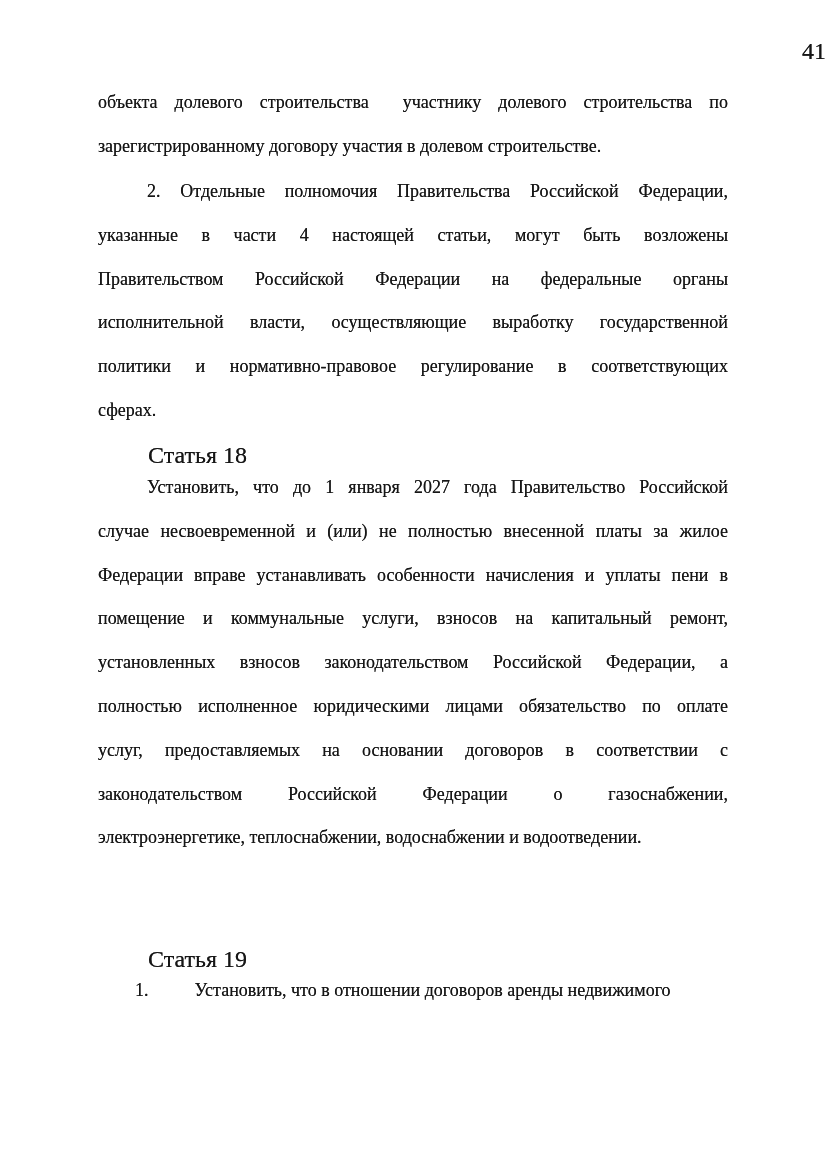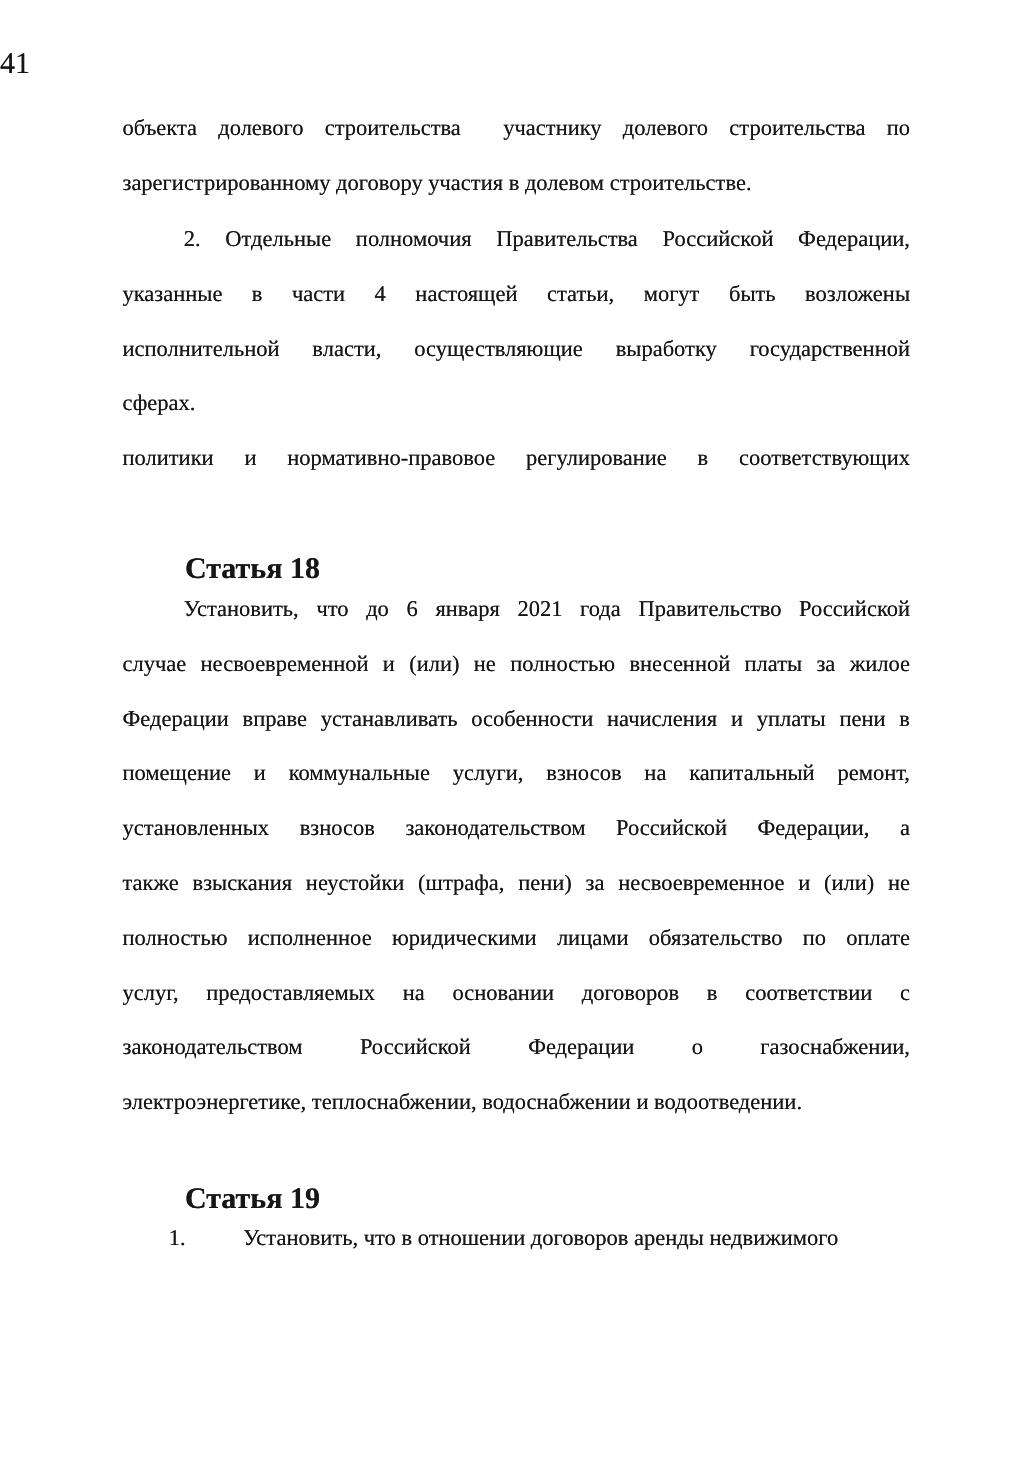--- a/index.html
+++ b/index.html
@@ -15,21 +15,21 @@
     overflow: hidden;
     font-family: "Liberation Serif", "DejaVu Serif", serif;
     color: #161616;
     text-shadow: 0 0 0.5px rgba(22,22,22,0.8); 
   }
   .page-number {
     position: absolute;
     top: 39px;
     left: 0;
     width: 826px;
-    text-align: left;
+    text-align: right;
     font-size: 24px;
     line-height: 24px;
   }
   .block {
     position: absolute;
     left: 98px;
     width: 630px;
   }
   .para {
     font-size: 18px;
@@ -43,21 +43,21 @@
   }
   .line.endline {
     text-align-last: left;
   }
   .line.first {
     text-indent: 49px;
   }
   .heading {
     font-size: 24px;
     line-height: 43.8px;
-    font-weight: bold;
+    font-weight: normal;
     text-indent: 50px;
   }
   .num-text {
     margin-left: 46px;
   }
   .numbered .line {
     text-indent: 37px;
   }
 </style>
 </head>
@@ -68,34 +68,34 @@
   <div class="page-number">41</div>
 
   <div class="block para" style="top: 81px;">
     <div class="line">объекта долевого строительства&nbsp; участнику долевого строительства по</div>
     <div class="line endline">зарегистрированному договору участия в долевом строительстве.</div>
   </div>
 
   <div class="block para" style="top: 170px;">
     <div class="line first">2. Отдельные полномочия Правительства Российской Федерации,</div>
     <div class="line">указанные в части 4 настоящей статьи, могут быть возложены</div>
+    <div class="line">Правительством Российской Федерации на федеральные органы</div>
     <div class="line">исполнительной власти, осуществляющие выработку государственной</div>
+    <div class="line">политики и нормативно-правовое регулирование в соответствующих</div>
     <div class="line endline">сферах.</div>
-    <div class="line">политики и нормативно-правовое регулирование в соответствующих</div>
   </div>
 
   <div class="block heading" style="top: 434px;">Статья 18</div>
 
   <div class="block para" style="top: 466px;">
-    <div class="line first">Установить, что до 6 января 2021 года Правительство Российской</div>
+    <div class="line first">Установить, что до 1 января 2027 года Правительство Российской</div>
     <div class="line">случае несвоевременной и (или) не полностью внесенной платы за жилое</div>
     <div class="line">Федерации вправе устанавливать особенности начисления и уплаты пени в</div>
     <div class="line">помещение и коммунальные услуги, взносов на капитальный ремонт,</div>
     <div class="line">установленных взносов законодательством Российской Федерации, а</div>
-    <div class="line">также взыскания неустойки (штрафа, пени) за несвоевременное и (или) не</div>
     <div class="line">полностью исполненное юридическими лицами обязательство по оплате</div>
     <div class="line">услуг, предоставляемых на основании договоров в соответствии с</div>
     <div class="line">законодательством Российской Федерации о газоснабжении,</div>
     <div class="line endline">электроэнергетике, теплоснабжении, водоснабжении и водоотведении.</div>
   </div>
 
   <div class="block heading" style="top: 938px;">Статья 19</div>
 
   <div class="block para numbered" style="top: 969px;">
     <div class="line endline">

